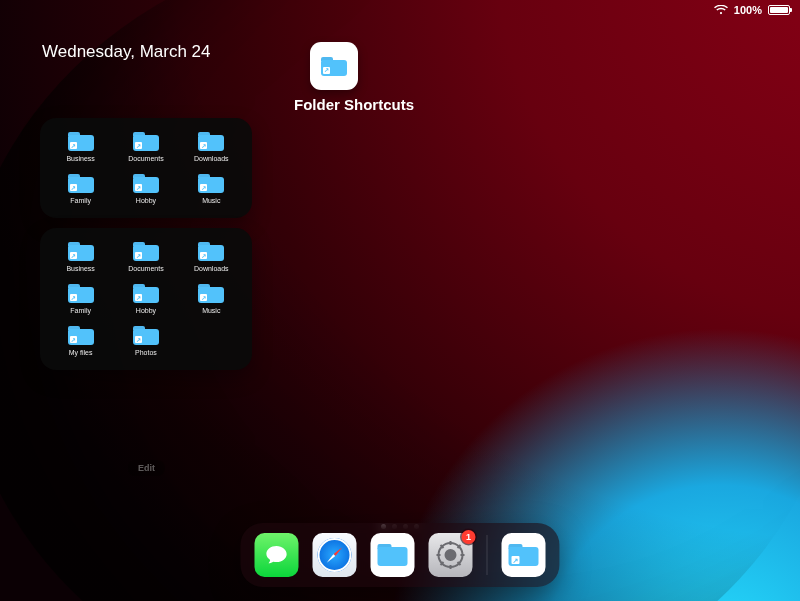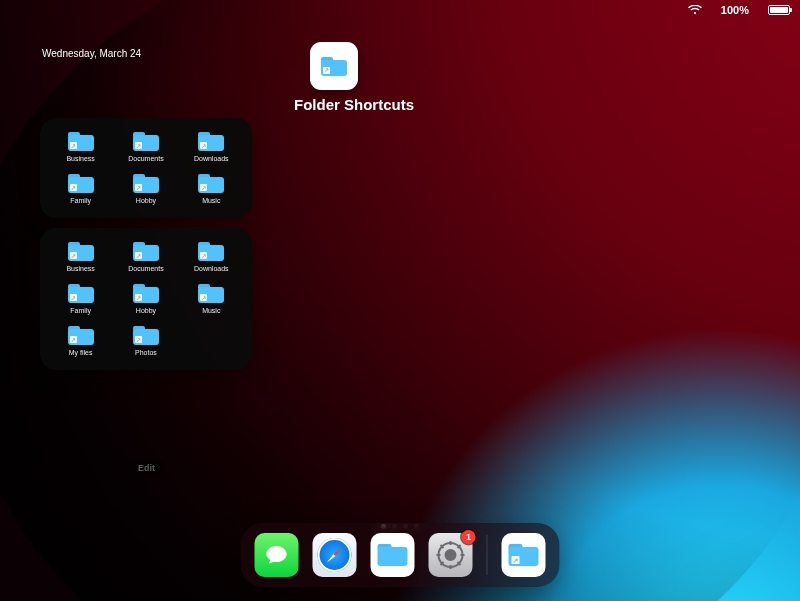--- a/index.html
+++ b/index.html
@@ -13,30 +13,30 @@
   }
   .wallpaper::after{
     content:""; position:absolute; top:-10%; right:-5%; width:110%; height:130%;
     border-radius:50%;
     box-shadow: inset 140px -60px 120px -60px rgba(0,0,0,0.55);
     pointer-events:none;
     background: radial-gradient(circle at 100% -10%, rgba(0,0,0,0) 55%, rgba(0,0,0,0.35) 70%);
   }
 
   
-  .status-bar { position:absolute; top:4px; right:10px; display:flex; align-items:center; gap:19px; font-size:11px; font-weight:600; }
+  .status-bar { position:absolute; top:4px; right:10px; display:flex; align-items:center; gap:6px; font-size:11px; font-weight:600; }
   .status-bar svg { display:block; }
   .battery { width:22px; height:10px; border:1px solid #fff; border-radius:2px; position:relative; }
   .battery::after{ content:""; position:absolute; right:-3px; top:2px; width:2px; height:4px; background:#fff; border-radius:0 1px 1px 0;}
   .battery .fill{ position:absolute; left:1px; top:1px; bottom:1px; width:18px; background:#fff; border-radius:1px;}
 
   
   .clock { position:absolute; left:42px; top:40px; }
   .clock .time { font-size:36px; font-weight:300; letter-spacing:0.5px; }
-  .clock .date { font-size:10px; font-weight:500; margin-top:8px; }
+  .clock .date { font-size:17px; font-weight:500; margin-top:2px; }
 
   .app-icon-slot { position:absolute; left:294px; top:42px; width:80px; text-align:center; }
   .app-icon { width:48px; height:48px; margin:0 auto 6px; border-radius:11px; background:#fff; display:flex; align-items:center; justify-content:center; box-shadow: 0 4px 10px rgba(0,0,0,0.35);}
   .app-label { font-size:15px; font-weight:700; color:#fff; white-space:nowrap;}
 
   
   .folder { position:relative; width:30px; height:22px; }
   .folder .tab { position:absolute; top:0; left:0; width:14px; height:5px; background:#4fb8f0; border-radius:2px 2px 0 0; }
   .folder .body { position:absolute; top:3px; left:0; right:0; bottom:0; background:#52c2fb; border-radius:2px 3px 3px 3px; }
   .folder .arrow { position:absolute; left:3px; bottom:2px; width:8px; height:8px; background:#fff; border-radius:1px; display:flex; align-items:center; justify-content:center; }

